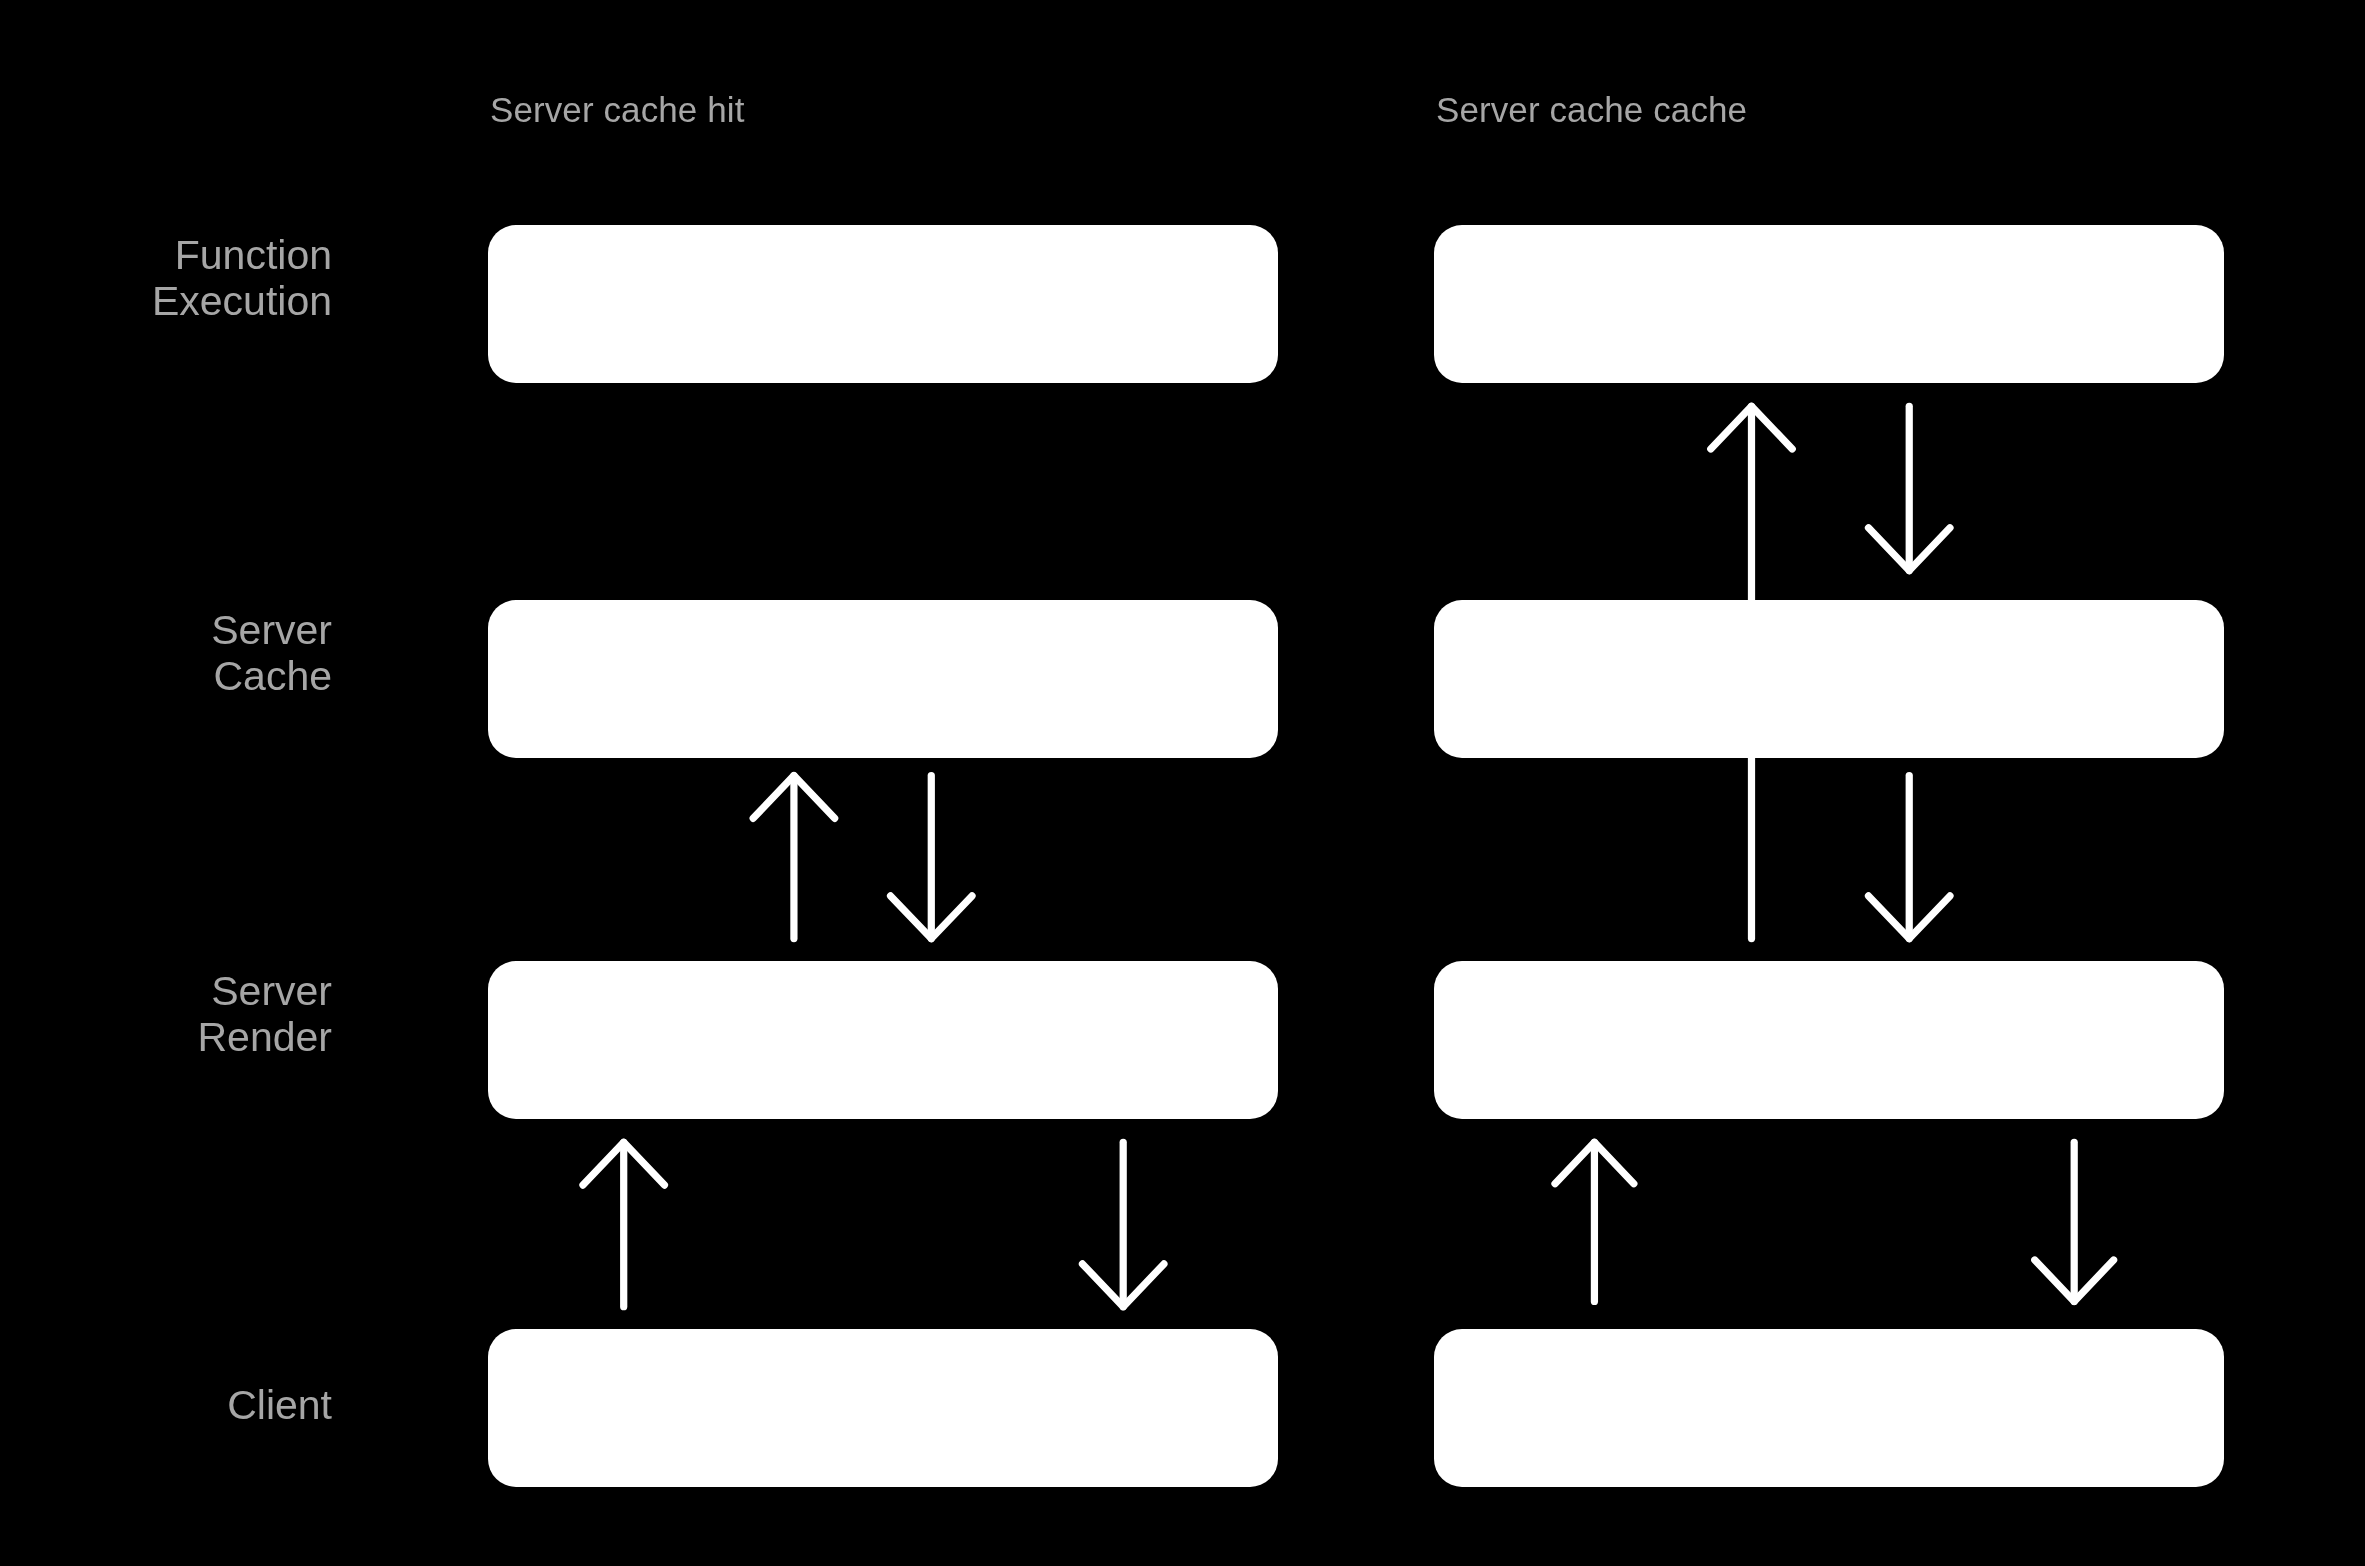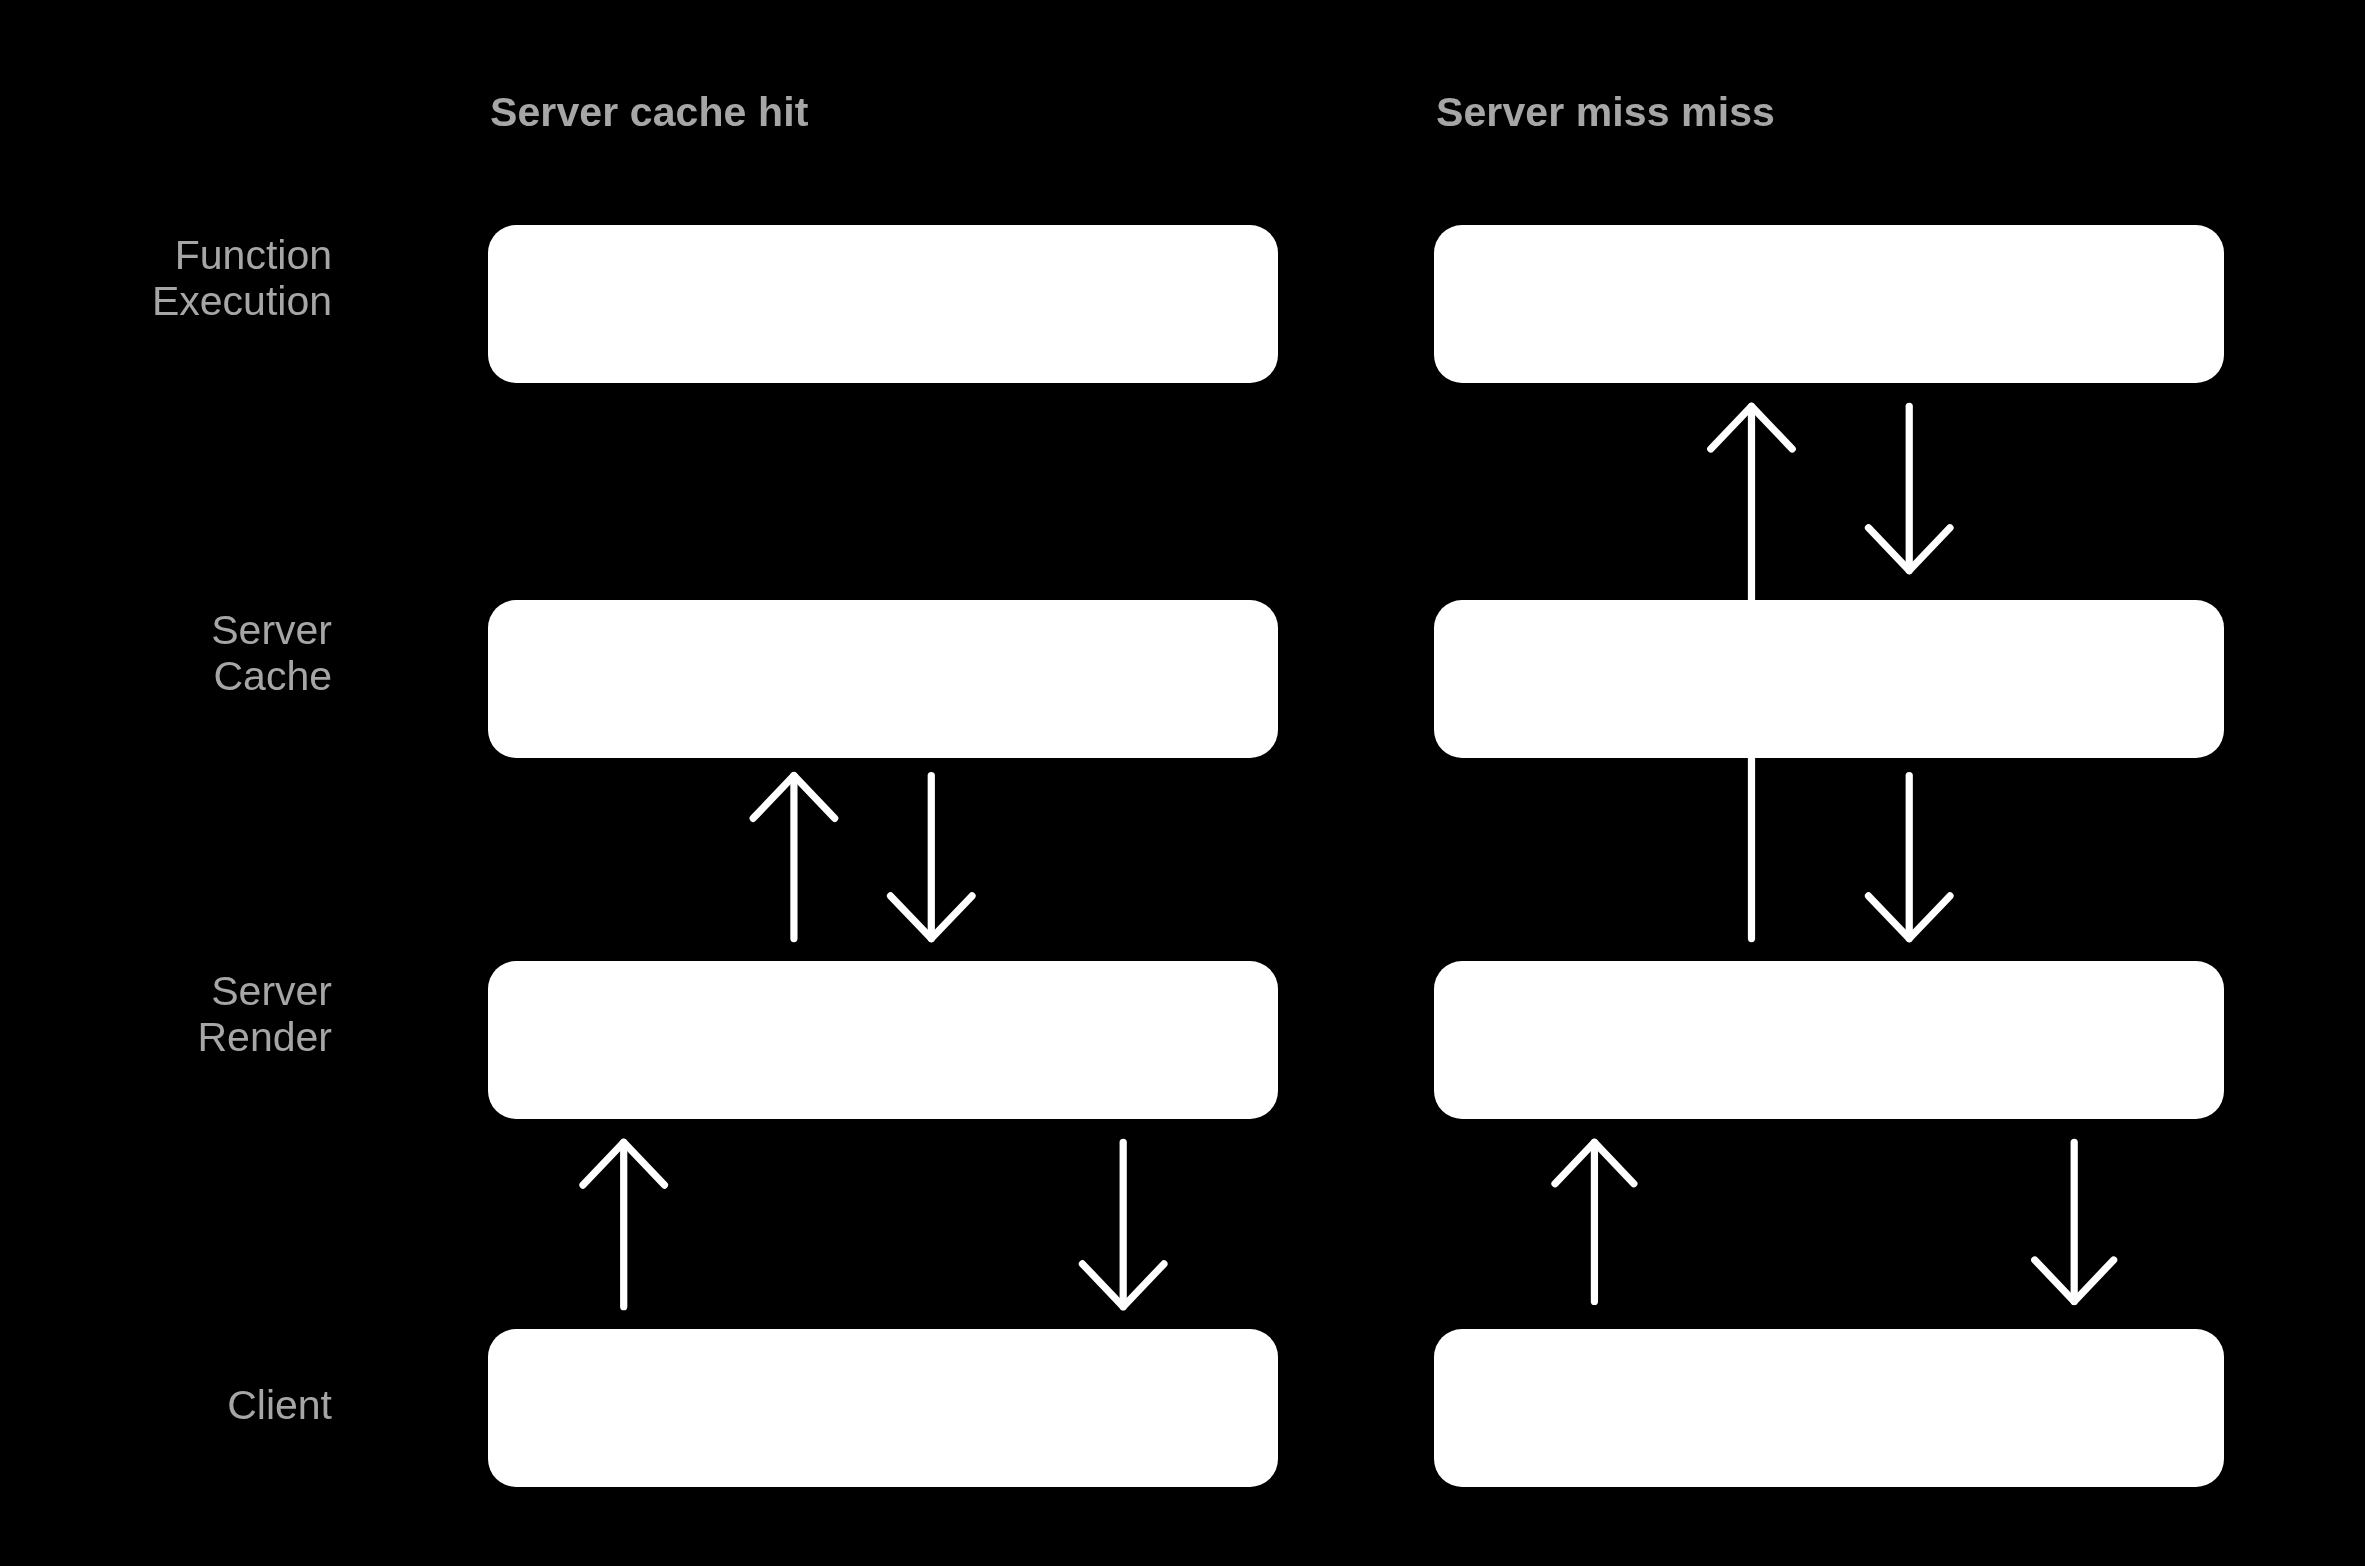--- a/index.html
+++ b/index.html
@@ -18,22 +18,22 @@
     position: relative;
     width: 2366px;
     height: 1567px;
     background: #000000;
   }
 
   
   .col-header {
     position: absolute;
     color: #a6a6a6;
-    font-size: 41px;
-    font-weight: 700;
+    font-size: 35px;
+    font-weight: 400;
     letter-spacing: 0.1px;
     white-space: nowrap;
     line-height: 1;
   }
   #col-header-0 { left: 490px; top: 92px; }
   #col-header-1 { left: 1436px; top: 92px; }
 
   
   .row-label {
     position: absolute;
@@ -148,21 +148,21 @@
     </g>
 
     <g>
       <path class="arrow-path" d="M 3156 1738 L 3156 1980"></path>
       <path class="arrow-path" d="M 3096 1917 L 3156 1980 L 3216 1917"></path>
     </g>
   </svg>
 
   <div class="text-layer">
     <div id="col-header-0" class="col-header">Server cache hit</div>
-    <div id="col-header-1" class="col-header">Server miss miss</div>
+    <div id="col-header-1" class="col-header">Server cache cache</div>
 
     <div id="row-label-0" class="row-label">Function
 Execution</div>
     <div id="row-label-1" class="row-label">Server
 Cache</div>
     <div id="row-label-2" class="row-label">Server
 Render</div>
     <div id="row-label-3" class="row-label">Client</div>
   </div>
 

